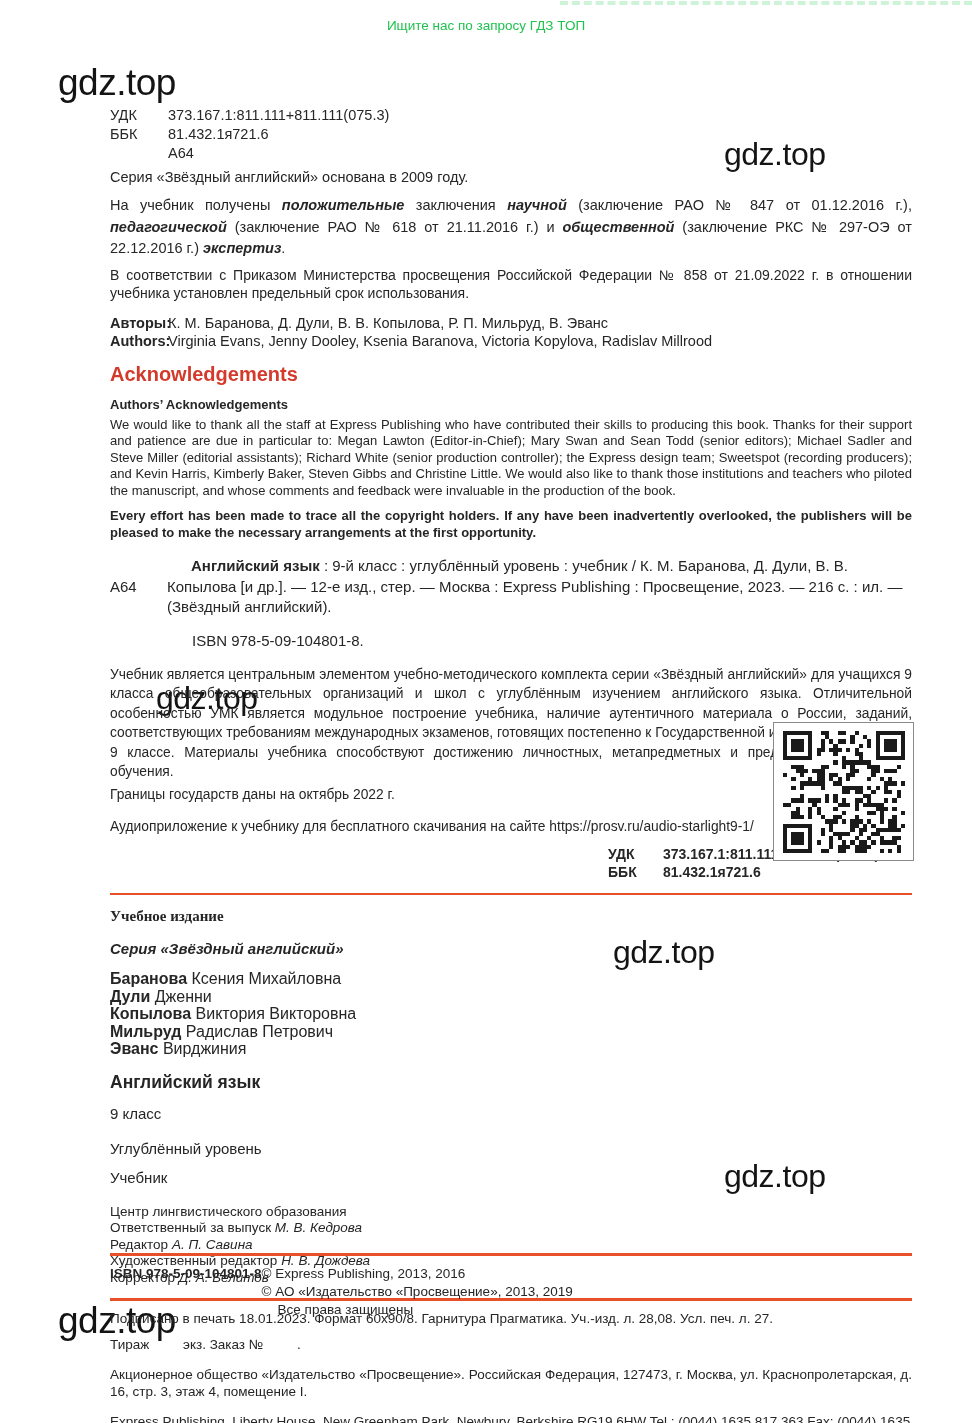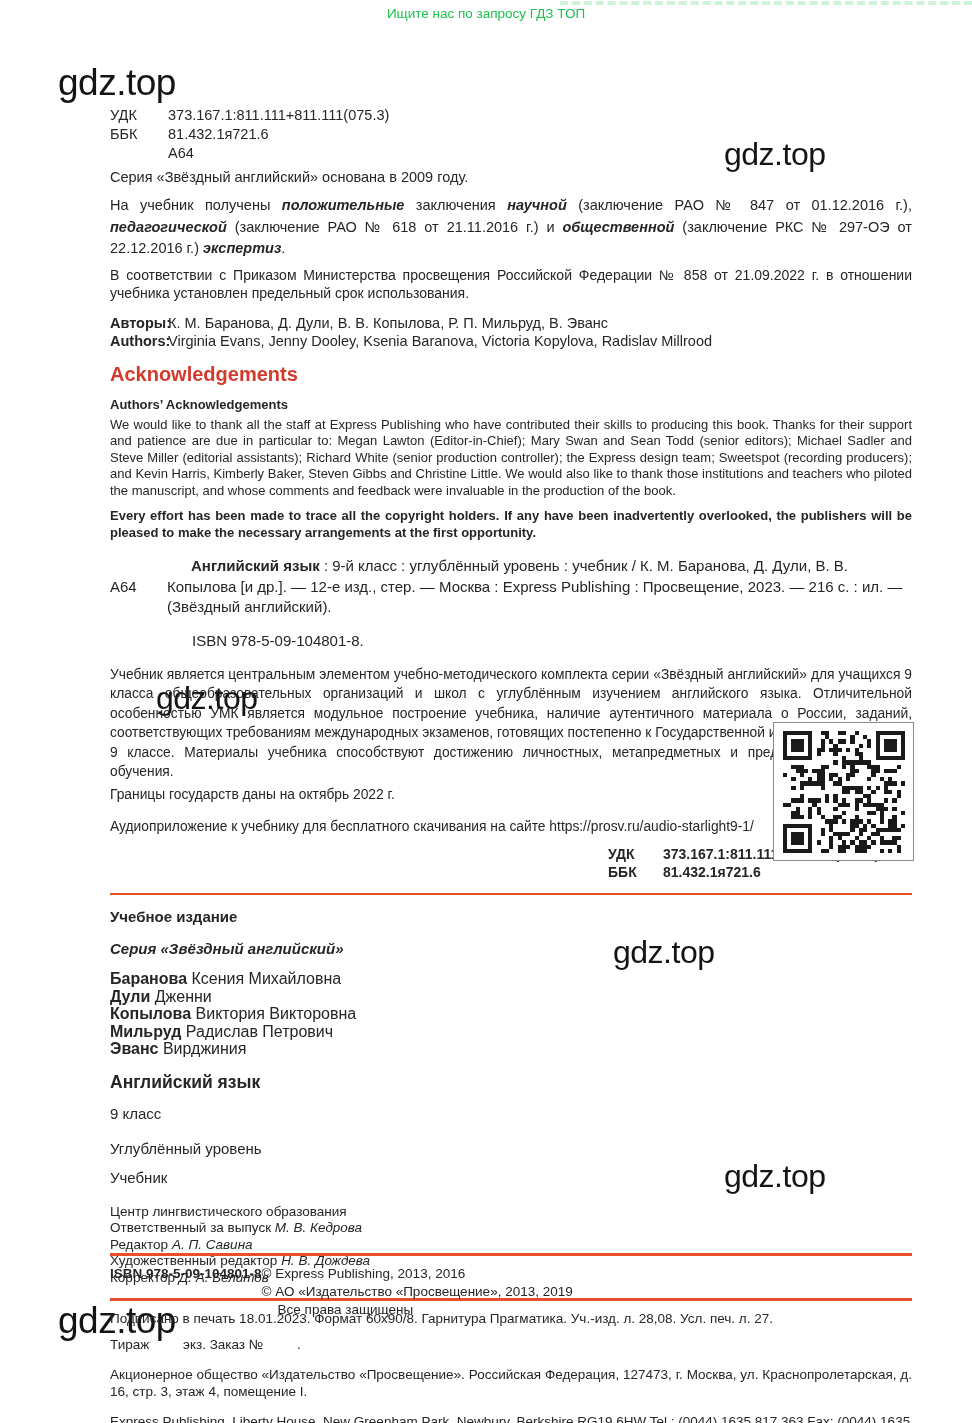--- a/index.html
+++ b/index.html
@@ -1,21 +1,21 @@
 <!DOCTYPE html>
 <html><head>
 <meta charset="utf-8">
 <style>
   * { margin:0; padding:0; box-sizing:border-box; }
   html,body { background:#ffffff; }
   body { font-family:"Liberation Sans", sans-serif; color:#262626; }
   .page { position:relative; width:972px; height:1423px; background:#fff; overflow:hidden; }
 
   .top-dashes { position:absolute; top:1px; left:560px; right:0; border-top:4px dashed #cdf3d8; }
-  .top-banner { position:absolute; top:6px; left:0; width:100%; text-align:center;
+  .top-banner { position:absolute; top:18px; left:0; width:100%; text-align:center;
                 color:#1fc24e; font-size:13.5px; }
 
   .wm { position:absolute; color:#141414; letter-spacing:-0.5px; white-space:nowrap; }
   .wm-1 { left:58px;  top:62px;   font-size:37px; }
   .wm-2 { left:724px; top:136px;  font-size:32px; }
   .wm-3 { left:156px; top:680px;  font-size:32px; }
   .wm-4 { left:613px; top:934px;  font-size:32px; }
   .wm-5 { left:724px; top:1158px; font-size:32px; }
   .wm-6 { left:58px;  top:1300px; font-size:37px; }
 
@@ -46,21 +46,21 @@
 
   .annotation { margin-top:15px; font-size:13.8px; line-height:19.5px; }
   .map-note { margin-top:3px; font-size:13.8px; }
   .audio-note { margin-top:13px; font-size:13.8px; }
 
   .codes-right { margin-top:9px; margin-left:498px; display:grid; grid-template-columns:55px auto;
                  font-weight:bold; font-size:14px; line-height:18px; }
 
   .rule { border:none; height:2.5px; background:#e8502a; margin-top:12px; }
 
-  .edition { margin-top:12px; font-weight:bold; font-size:15px; }
+  .edition { margin-top:12px; font-weight:bold; font-size:15px;font-family:Liberation Serif, serif; }
   .series-line { margin-top:13px; font-weight:bold; font-style:italic; font-size:15px; }
   .imprint-authors { margin-top:12px; font-size:16px; line-height:17.5px; }
   .imprint-title { margin-top:15px; font-weight:bold; font-size:17.5px; }
   .imprint-grade { margin-top:12px; font-size:15px; }
   .imprint-level { margin-top:16px; font-size:15px; }
   .imprint-type { margin-top:10px; font-size:15px; }
 
   .small-block { margin-top:17px; font-size:13.5px; line-height:16.5px; }
   .small-block .it { font-style:italic; }
 

